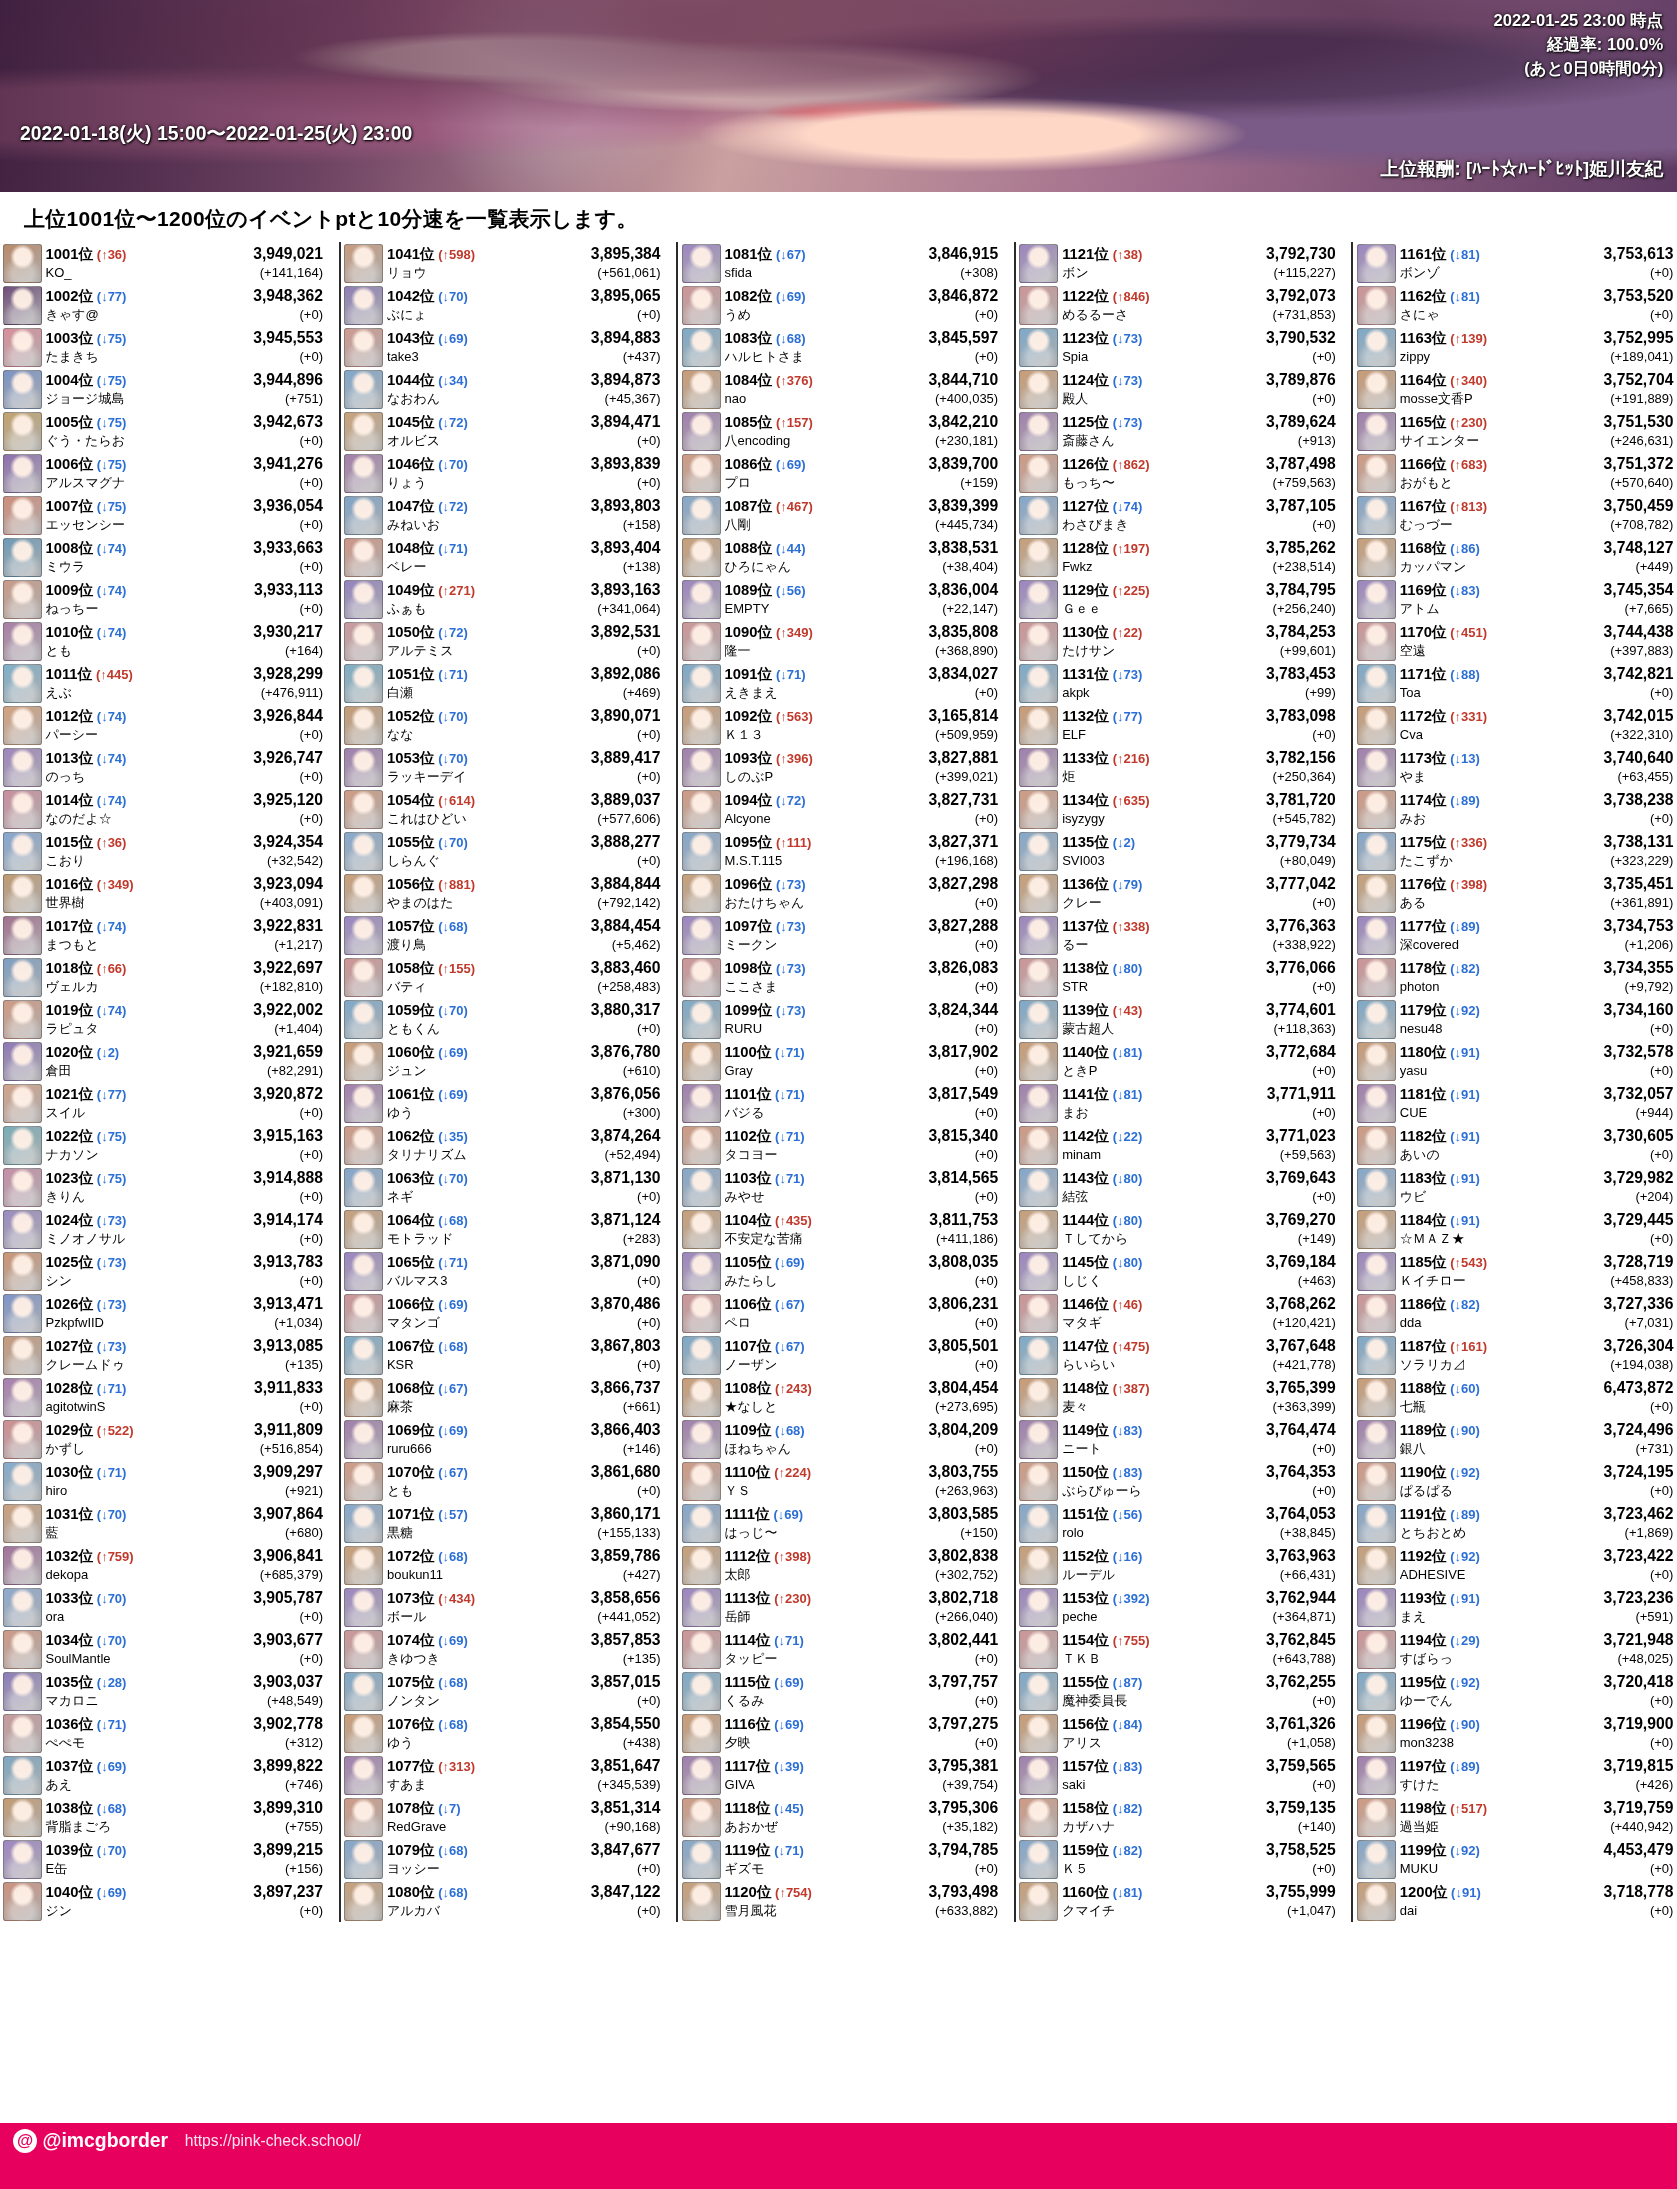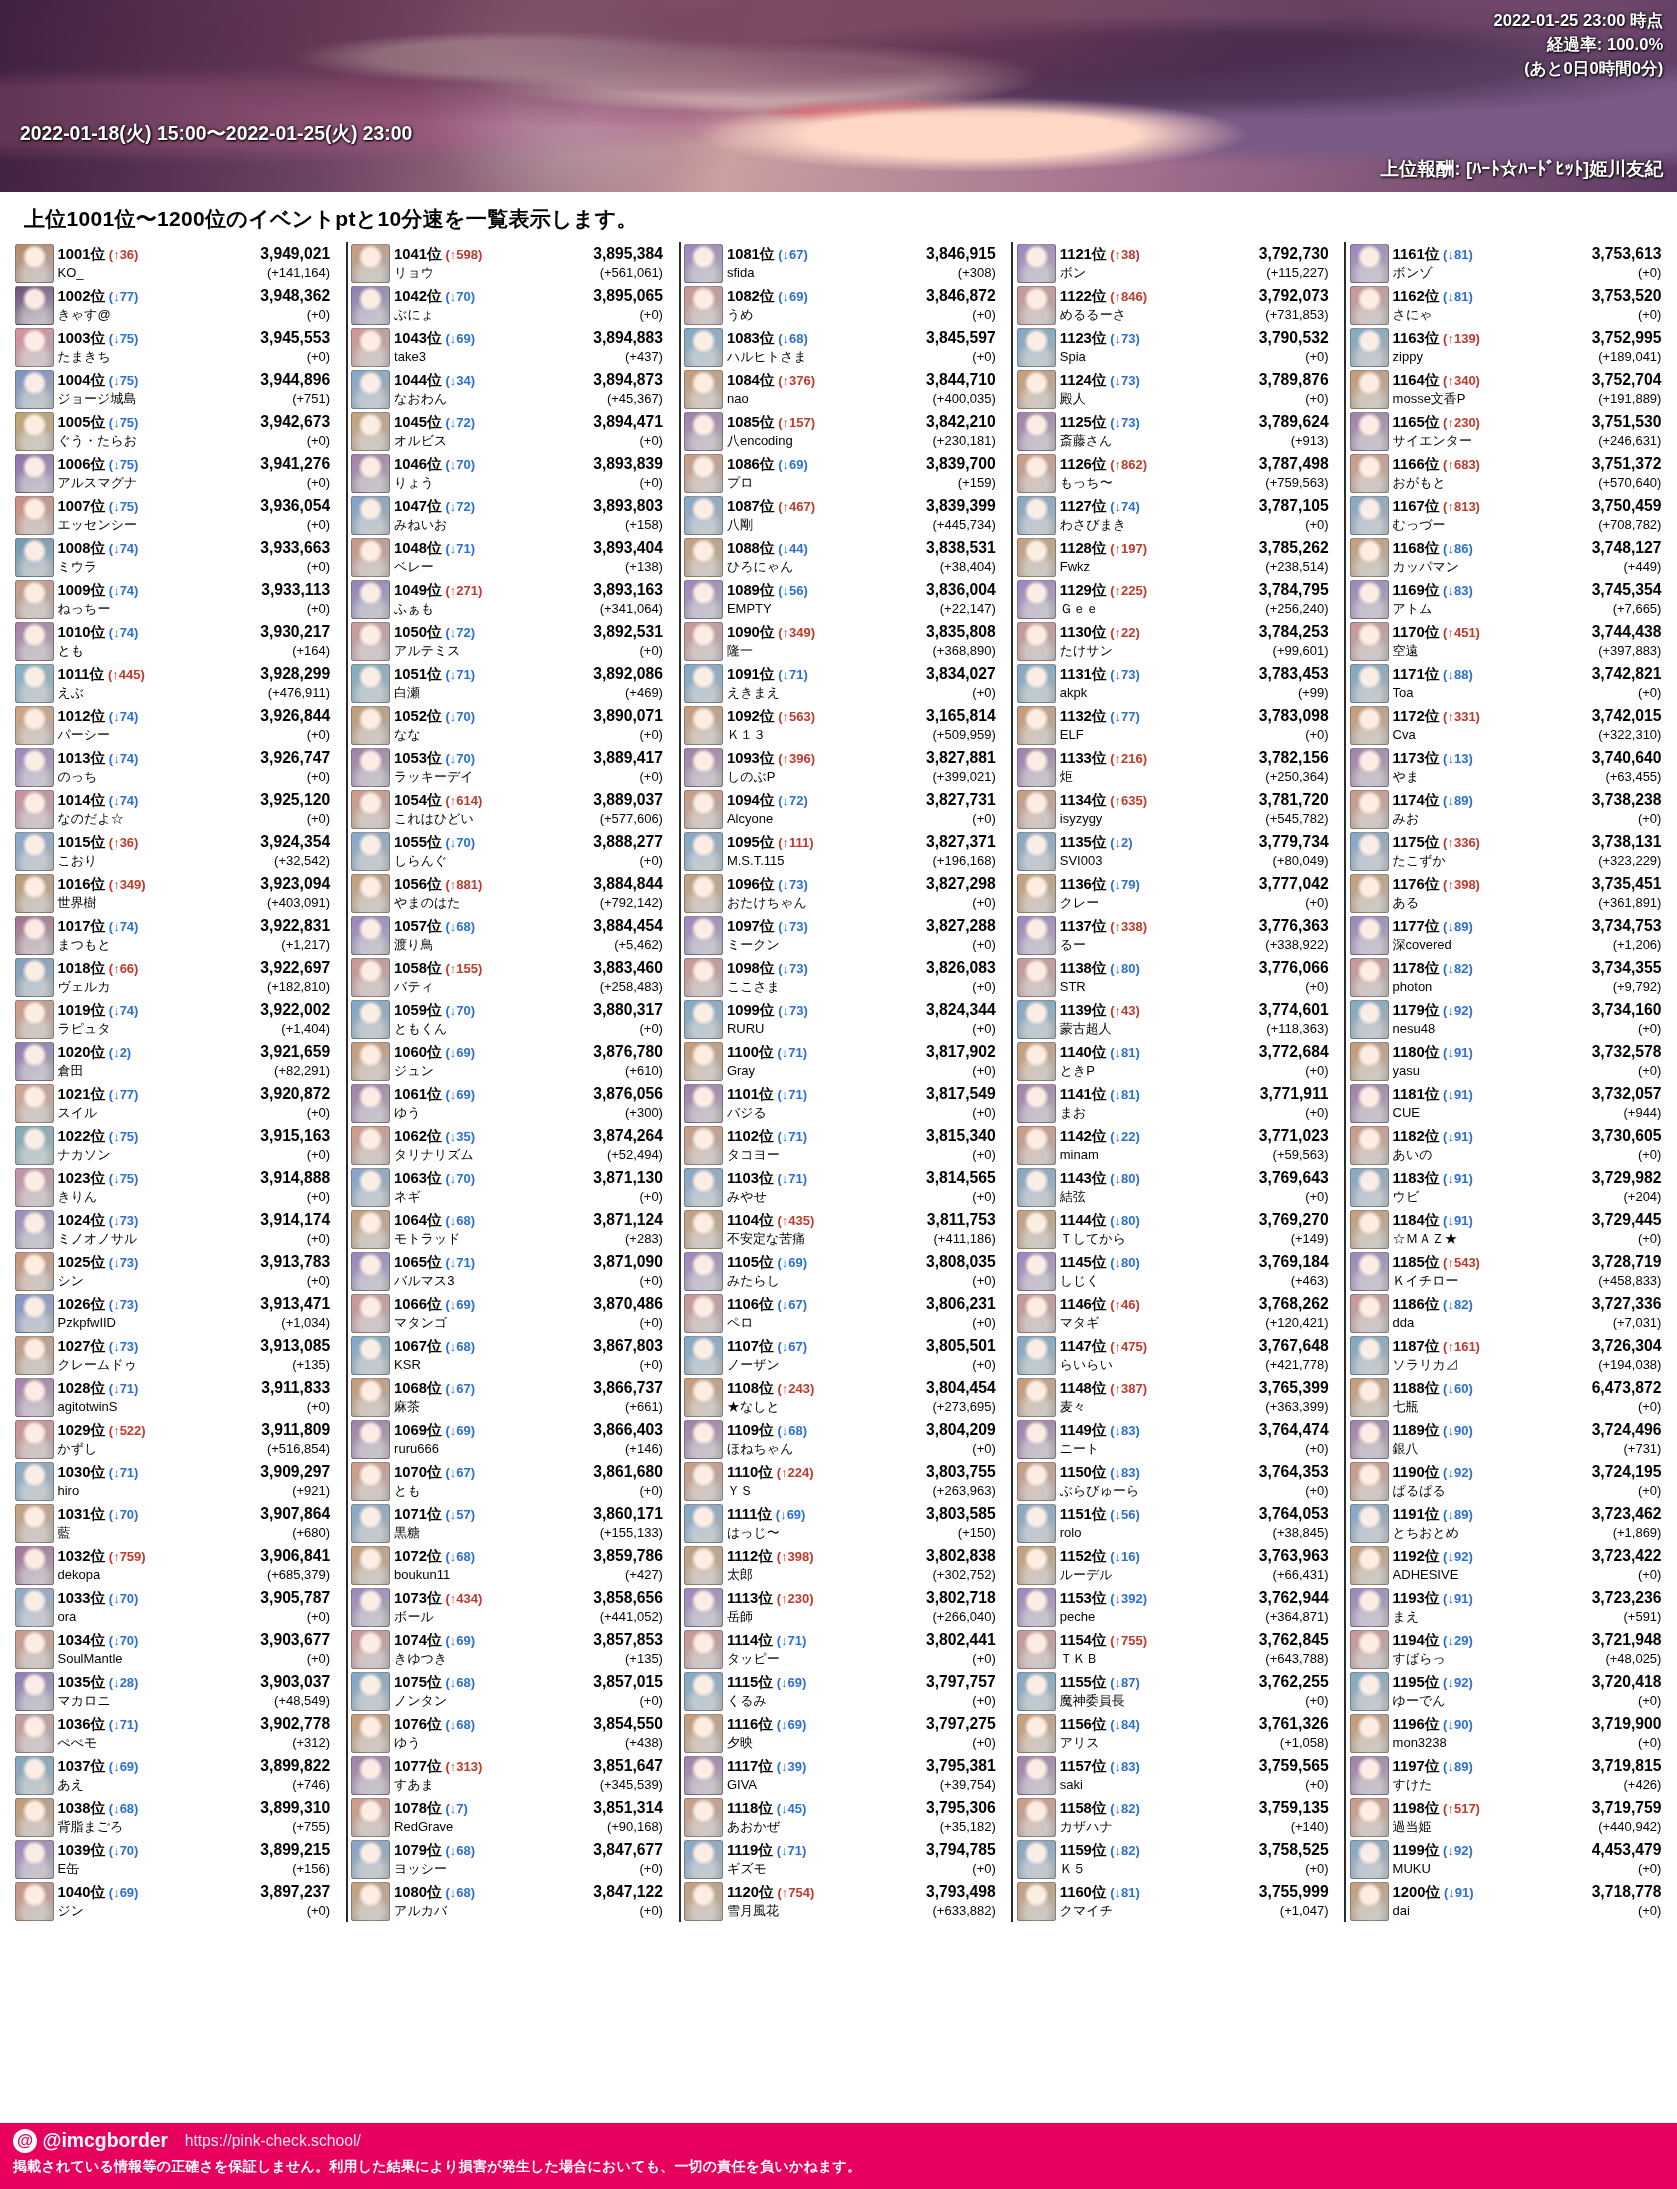--- a/index.html
+++ b/index.html
@@ -86,21 +86,21 @@
   .subtitle {
     padding: 13px 0 9.2px 24px;
     font-size: 21px;
     font-weight: bold;
     color: #000000;
     letter-spacing: 0.3px;
   }
   
   .grid {
     display: flex;
-    padding: 0 13px;
+    padding: 0 1px;
     gap: 12px;
   }
   .col {
     width: 330px;
     border-left: 2.8px solid #2b2b2b;
     padding-left: 3.7px;
   }
   .col:first-child { border-left: none; padding-left: 1.8px; }
   .row {
     display: flex;
@@ -2433,15 +2433,14 @@
   </div>
 
 <div class="footer">
   <div class="footer-top">
     <div class="handle">
       <span class="tw-icon">@</span>
       <span>@imcgborder</span>
     </div>
     <div class="site-url">https://pink-check.school/</div>
   </div>
-  <div class="disclaimer">掲載されている情報等の正確さを保証しません。利用した結果により損害が発生した場合においても、一切の責任を負いかねます。</div>
 </div>
 
 
 </body></html>

